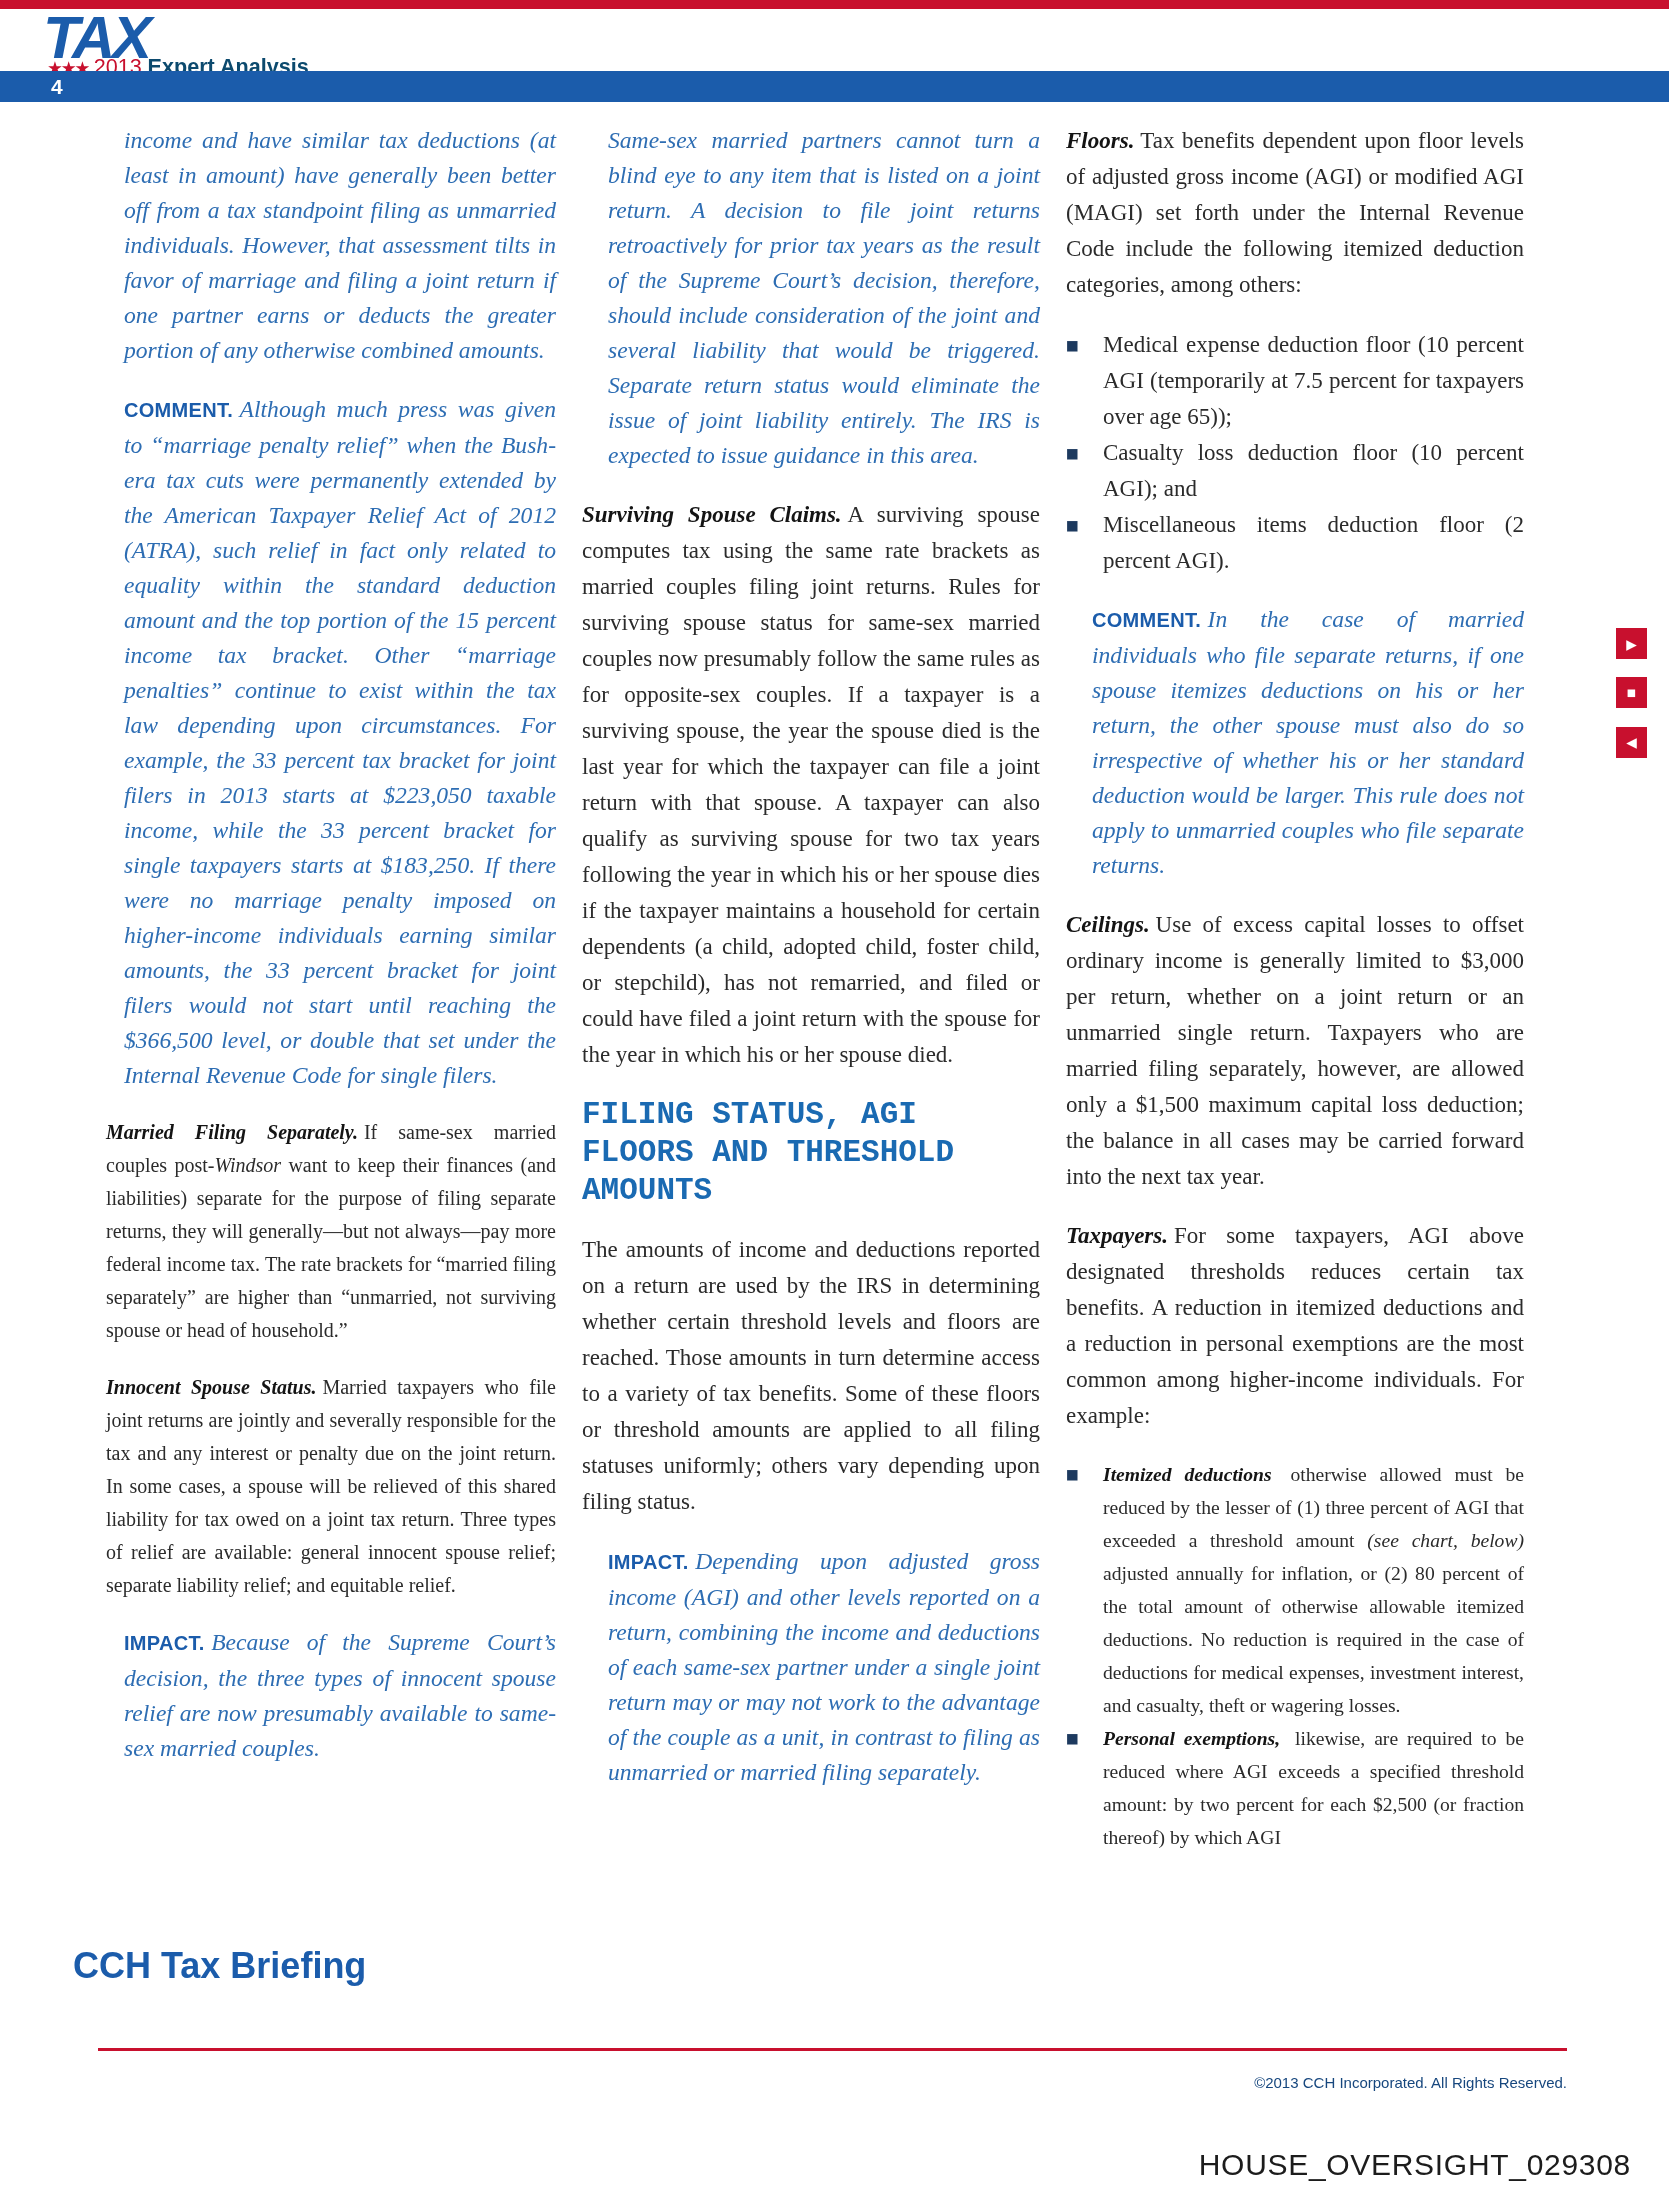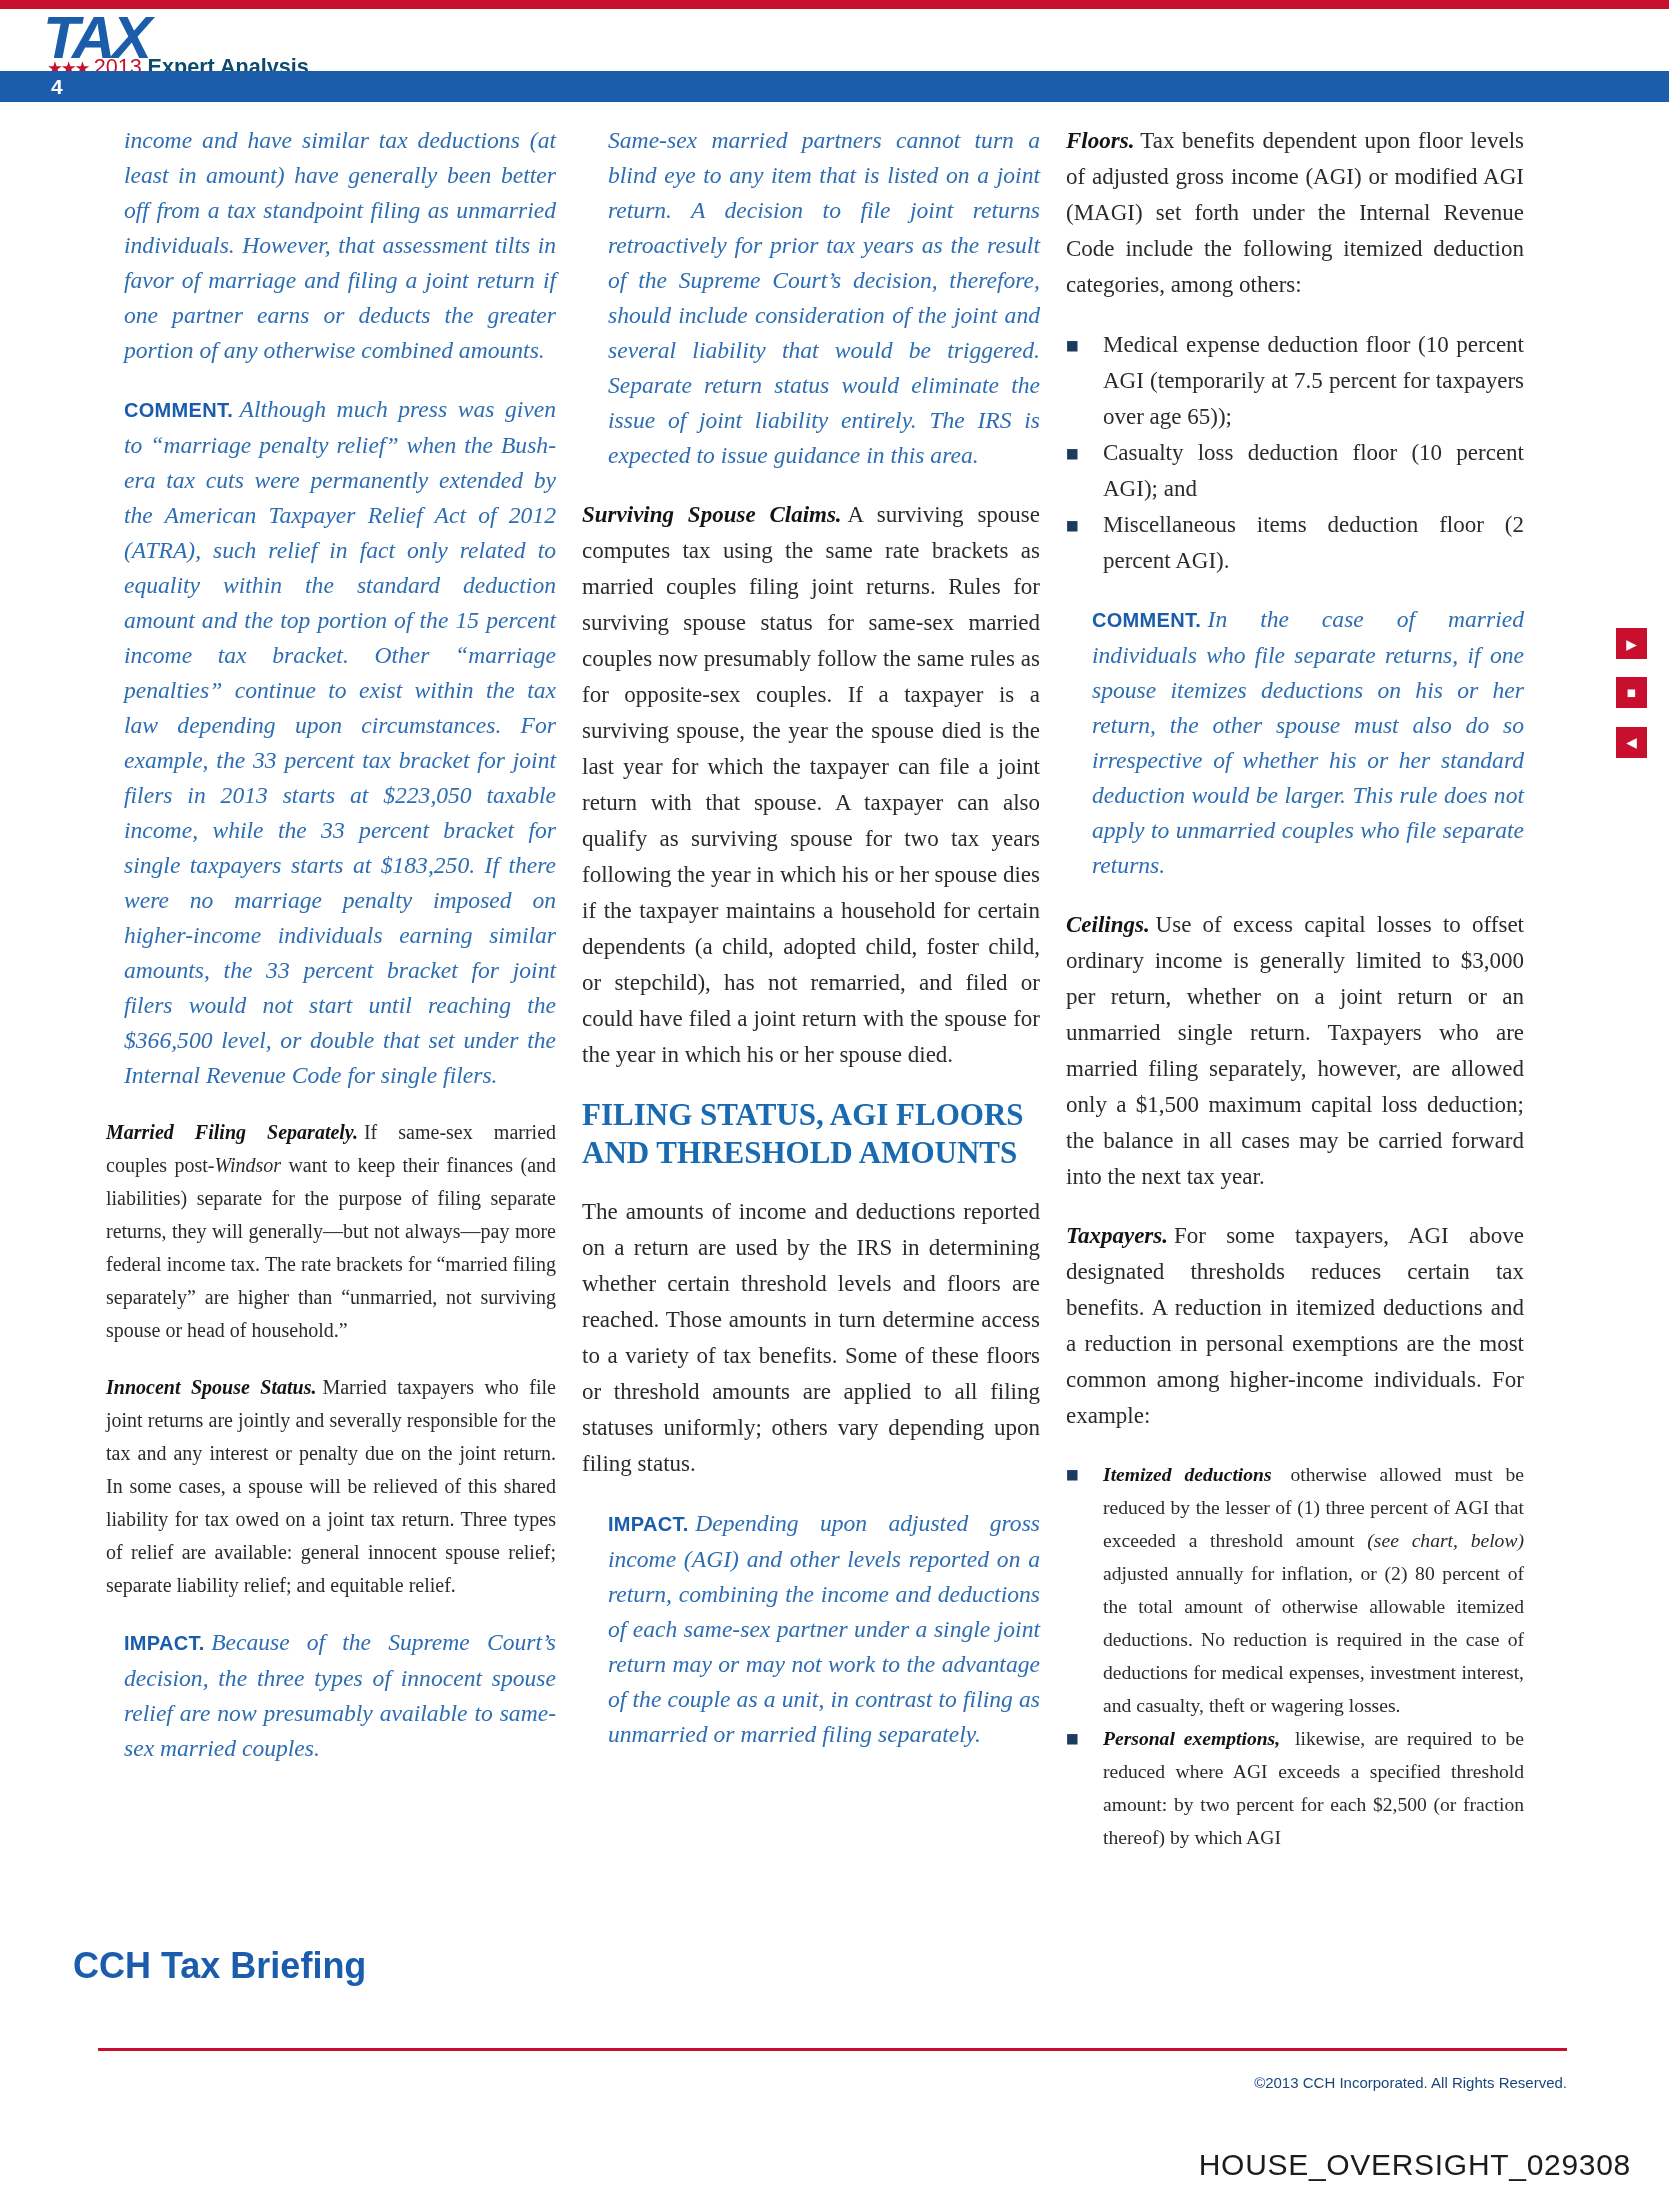--- a/index.html
+++ b/index.html
@@ -34,21 +34,21 @@
   p { font-size:23px; line-height:36px; text-align:justify; margin-bottom:23.6px; hyphens:auto; }
   .inset { margin-left:26px; }
   .blue-italic { color:#2d6db3; font-style:italic; font-size:23.6px; line-height:35px; }
   .dense { font-size:20px; line-height:33px;margin-left:8px; }
   .runin { font-weight:700; font-style:italic; color:#141414; margin-right:5.9px; }
   .label-caps {
     font-family:"Liberation Sans", sans-serif; font-weight:700; font-style:normal;
     color:#1b5cab; font-size:20px; margin-right:6.5px; letter-spacing:0.3px;
   }
   .heading {
-    font-family:Liberation Serif, serif; font-weight:700;
+    font-family:Liberation Mono, monospace; font-weight:700;
     font-size:31px; line-height:38px; color:#1a6ab2;
     text-align:left; margin:10.5px 0 22px 0;
   }
 
   .bullets { margin-bottom:23.6px; }
   .bullet { display:flex; }
   .bullet .marker {
     flex:0 0 37px; font-family:"DejaVu Sans", sans-serif;
     color:#1d3a5f; font-size:13.7px; line-height:36px;
   }

